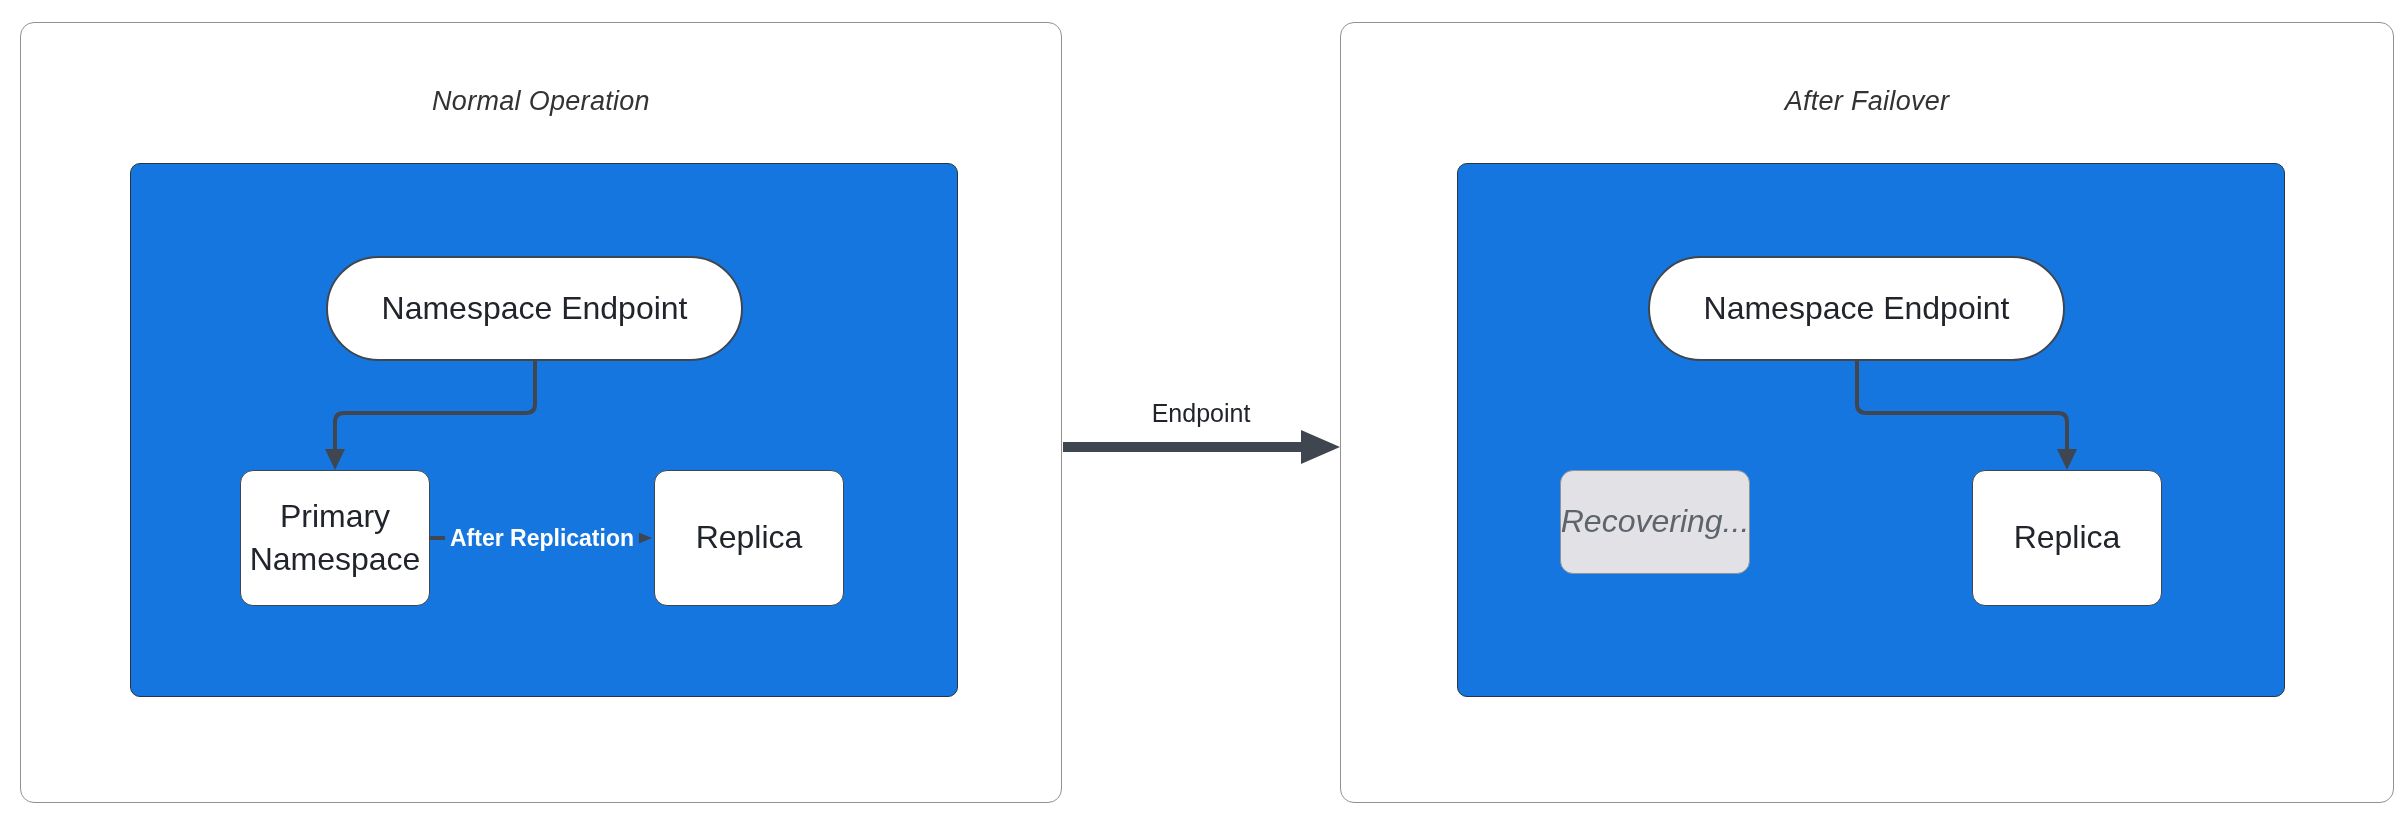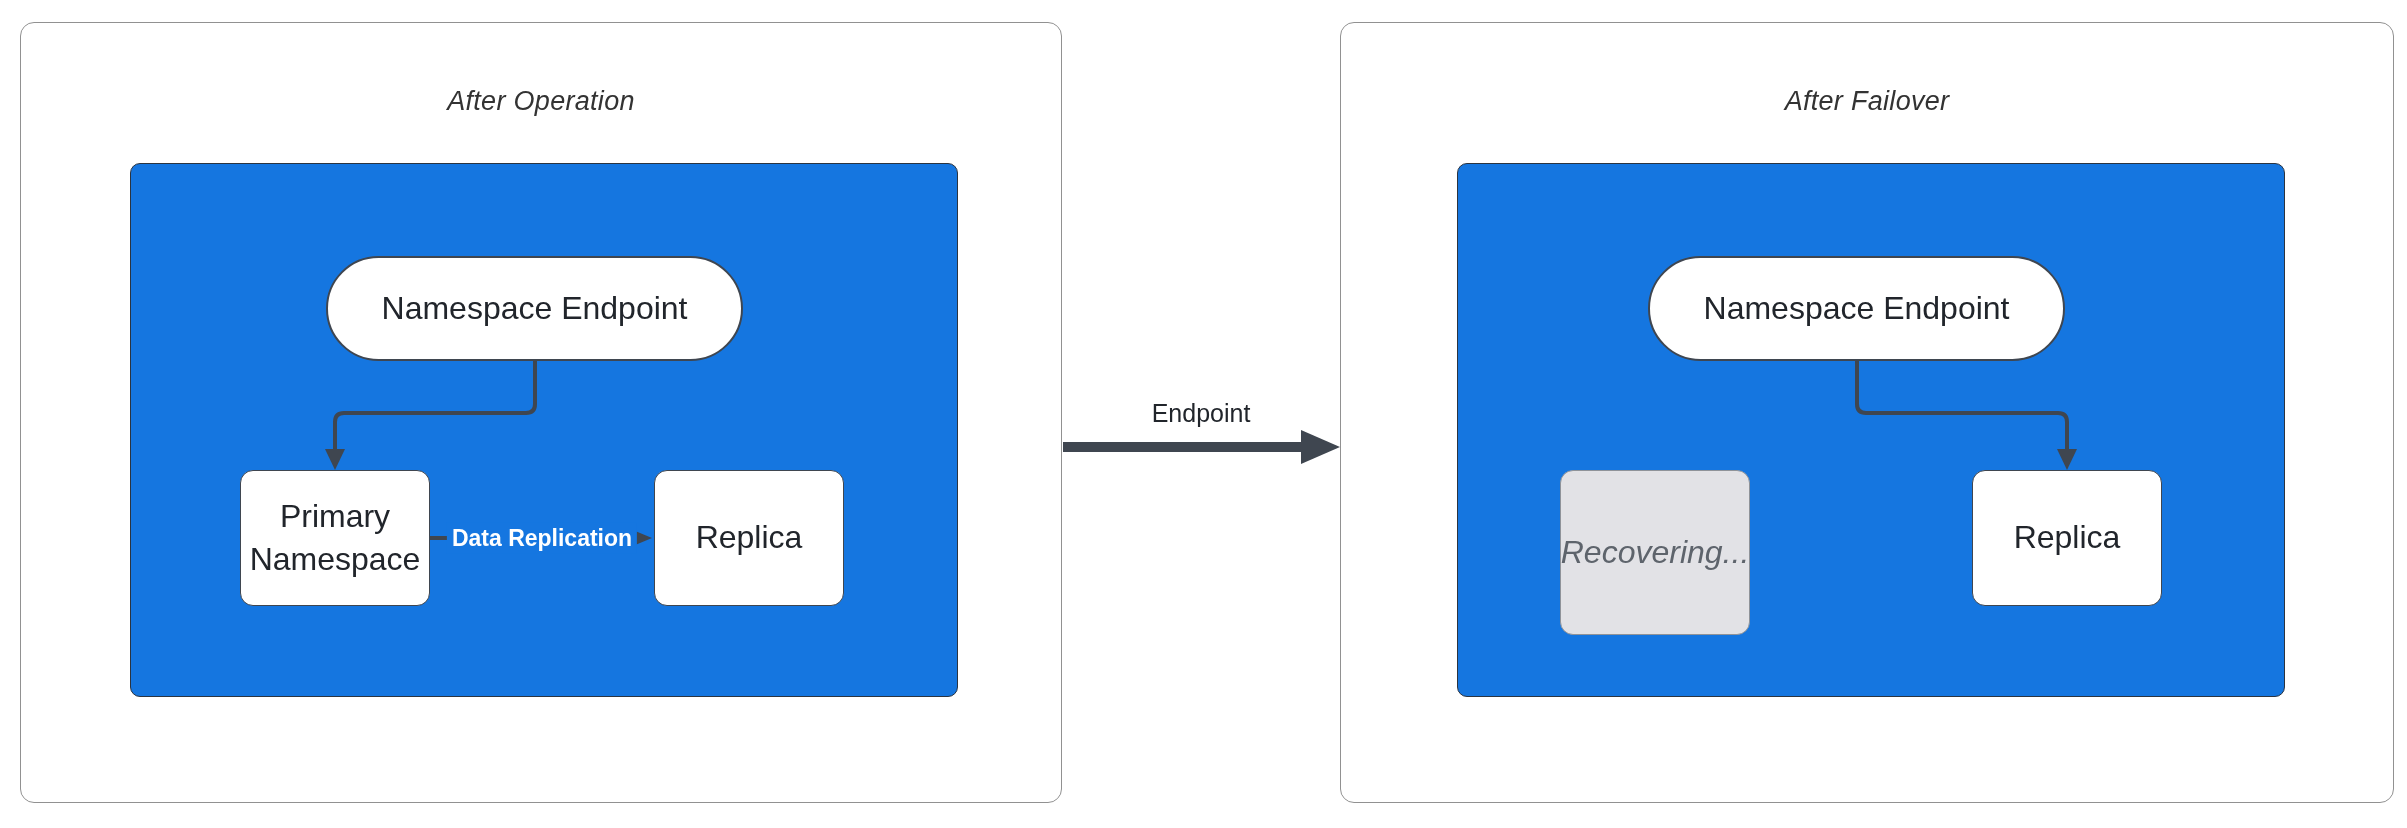--- a/index.html
+++ b/index.html
@@ -88,21 +88,21 @@
     font-size:25px;
     white-space:nowrap;
   }
 </style>
 </head>
 <body>
 
 <div class="canvas">
 
   <section class="panel" style="left:20px;top:22px;width:1042px;height:781px;"></section>
-  <div class="panel-title" style="left:20px;top:86px;width:1042px;">After Operation</div>
+  <div class="panel-title" style="left:20px;top:86px;width:1042px;">Normal Operation</div>
   <div class="groupbox" style="left:130px;top:163px;width:828px;height:534px;"></div>
 
   <section class="panel" style="left:1340px;top:22px;width:1054px;height:781px;"></section>
   <div class="panel-title" style="left:1340px;top:86px;width:1054px;">After Failover</div>
   <div class="groupbox" style="left:1457px;top:163px;width:828px;height:534px;"></div>
 
   <svg class="edges" viewBox="0 0 2407 828">
 
     <path class="edge" d="M 535 363 L 535 404 Q 535 413 526 413 L 344 413 Q 335 413 335 422 L 335 451"></path>
     <polygon class="arrowhead" points="325,449 345,449 335,470"></polygon>
@@ -123,23 +123,23 @@
   <div class="node rect" style="left:240px;top:470px;width:190px;height:136px;">
     <span class="node-label">Primary Namespace</span>
   </div>
   <div class="node rect" style="left:654px;top:470px;width:190px;height:136px;">
     <span class="node-label">Replica</span>
   </div>
 
   <div class="node pill" style="left:1648px;top:256px;width:417px;height:105px;">
     <span class="node-label">Namespace Endpoint</span>
   </div>
-  <div class="node rect recovering" style="left:1560px;top:470px;width:190px;height:165px;">
+  <div class="node rect recovering" style="left:1560px;top:470px;width:190px;height:104px;">
     <span class="node-label">Recovering...</span>
   </div>
   <div class="node rect" style="left:1972px;top:470px;width:190px;height:136px;">
     <span class="node-label">Replica</span>
   </div>
 
-  <div class="edge-label" style="left:542px;top:538px;">Data Replication</div>
+  <div class="edge-label" style="left:542px;top:538px;">After Replication</div>
   <div class="transition-label" style="left:1201px;top:413px;">Endpoint</div>
 
 </div>
 
 </body></html>

